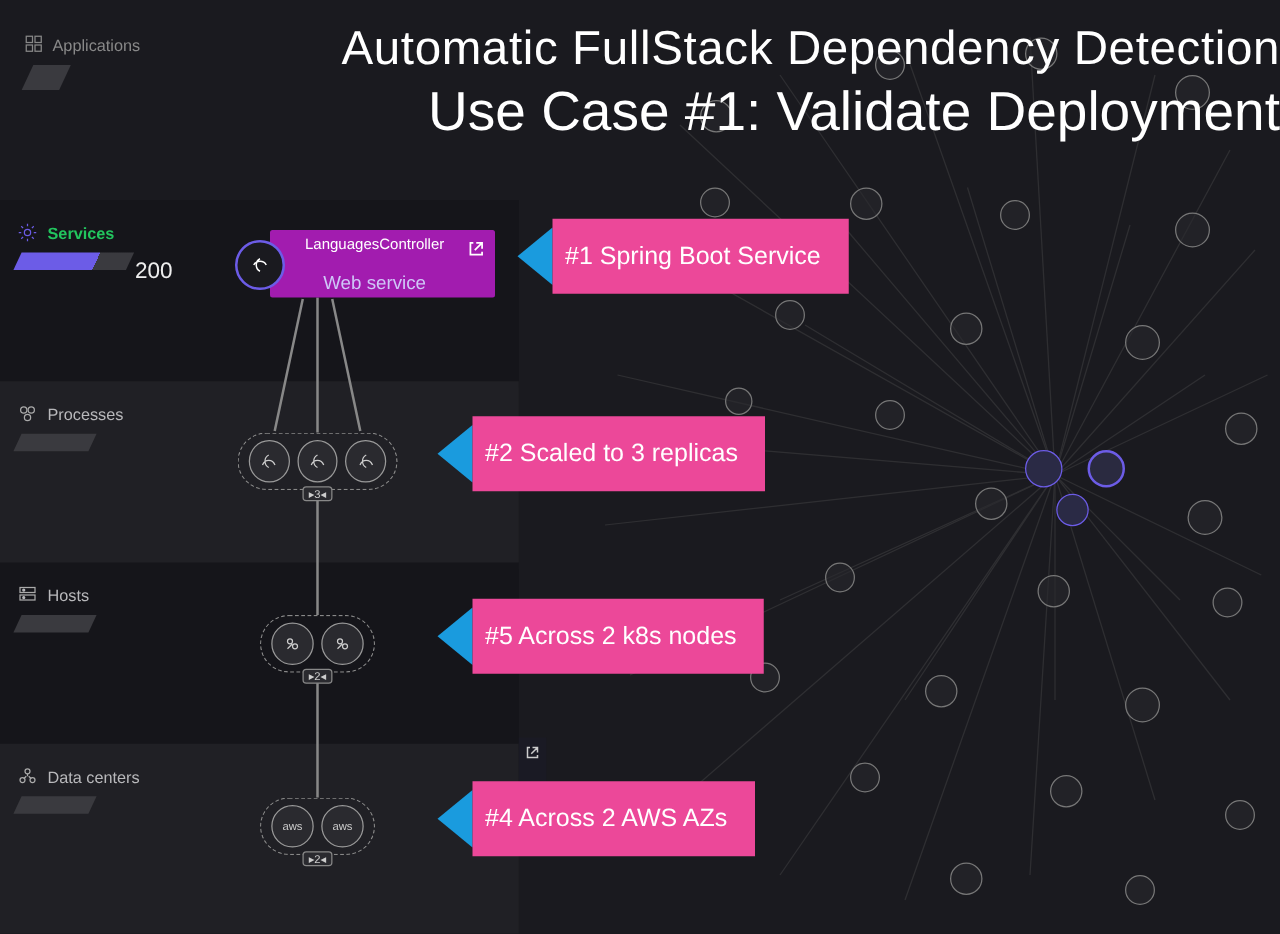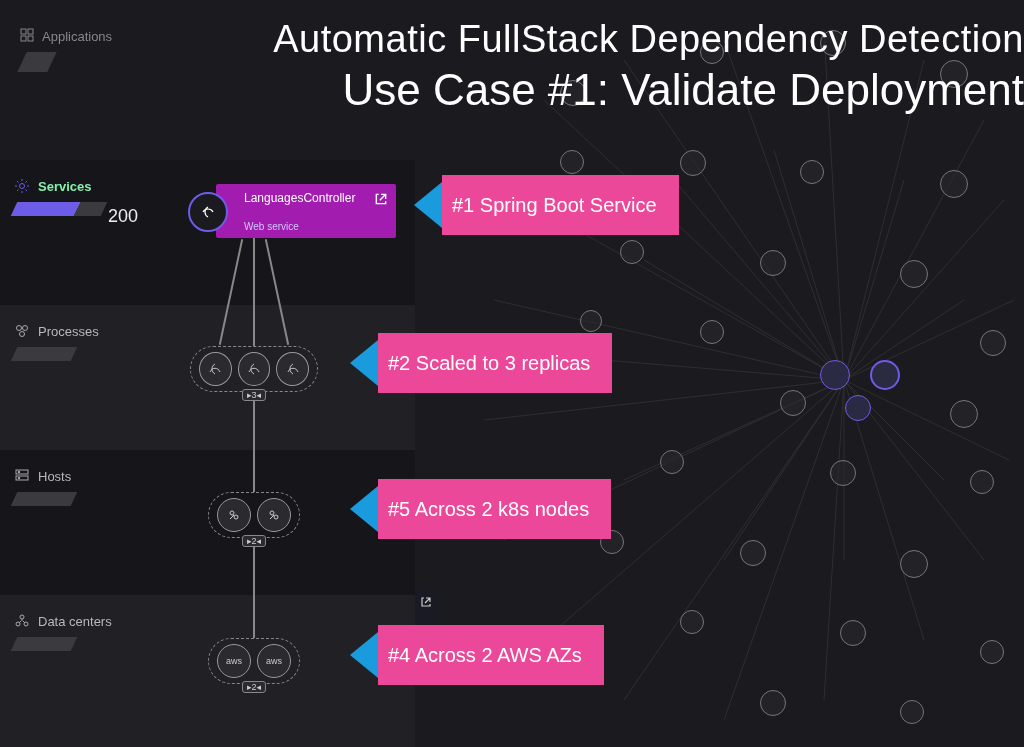--- a/index.html
+++ b/index.html
@@ -53,21 +53,21 @@
 
 .layer-header {
   position: absolute;
   top: 18px; left: 14px;
   display: flex;
   align-items: center;
   gap: 8px;
   font-size: 13px;
   color: #b8b8bb;
 }
-.layer.services .layer-header { color: #86efac; font-weight: 600; }
+.layer.services .layer-header { color: #22c55e; font-weight: 600; }
 .layer-icon { width: 16px; height: 16px; display: flex; align-items: center; justify-content: center; }
 .layer-icon svg { stroke: currentColor; fill: none; }
 
 .services-bar {
   position: absolute;
   left: 14px; top: 42px;
   width: 90px; height: 14px;
   background: linear-gradient(90deg, #6c5ce7 70%, #3a3a3f 70%);
   transform: skewX(-25deg);
 }
@@ -105,21 +105,21 @@
   position: absolute;
   left: -28px; top: 8px;
   width: 40px; height: 40px;
   border: 2px solid #6c5ce7;
   border-radius: 50%;
   background: #1a1a1f;
   display: flex; align-items: center; justify-content: center;
 }
 .svc-text { margin-left: 18px; }
 .svc-name { font-size: 12px; font-weight: 500; }
-.svc-sub { font-size: 10px; color: #cfc7f8; margin-top: 16px; }
+.svc-sub { font-size: 15px; color: #cfc7f8; margin-top: 16px; text-align: center; }
 .open-icon {
   position: absolute; right: 8px; top: 8px;
   width: 14px; height: 14px;
 }
 
 .node-cluster {
   position: absolute;
   border: 1px dashed #888;
   border-radius: 24px;
   display: flex;

